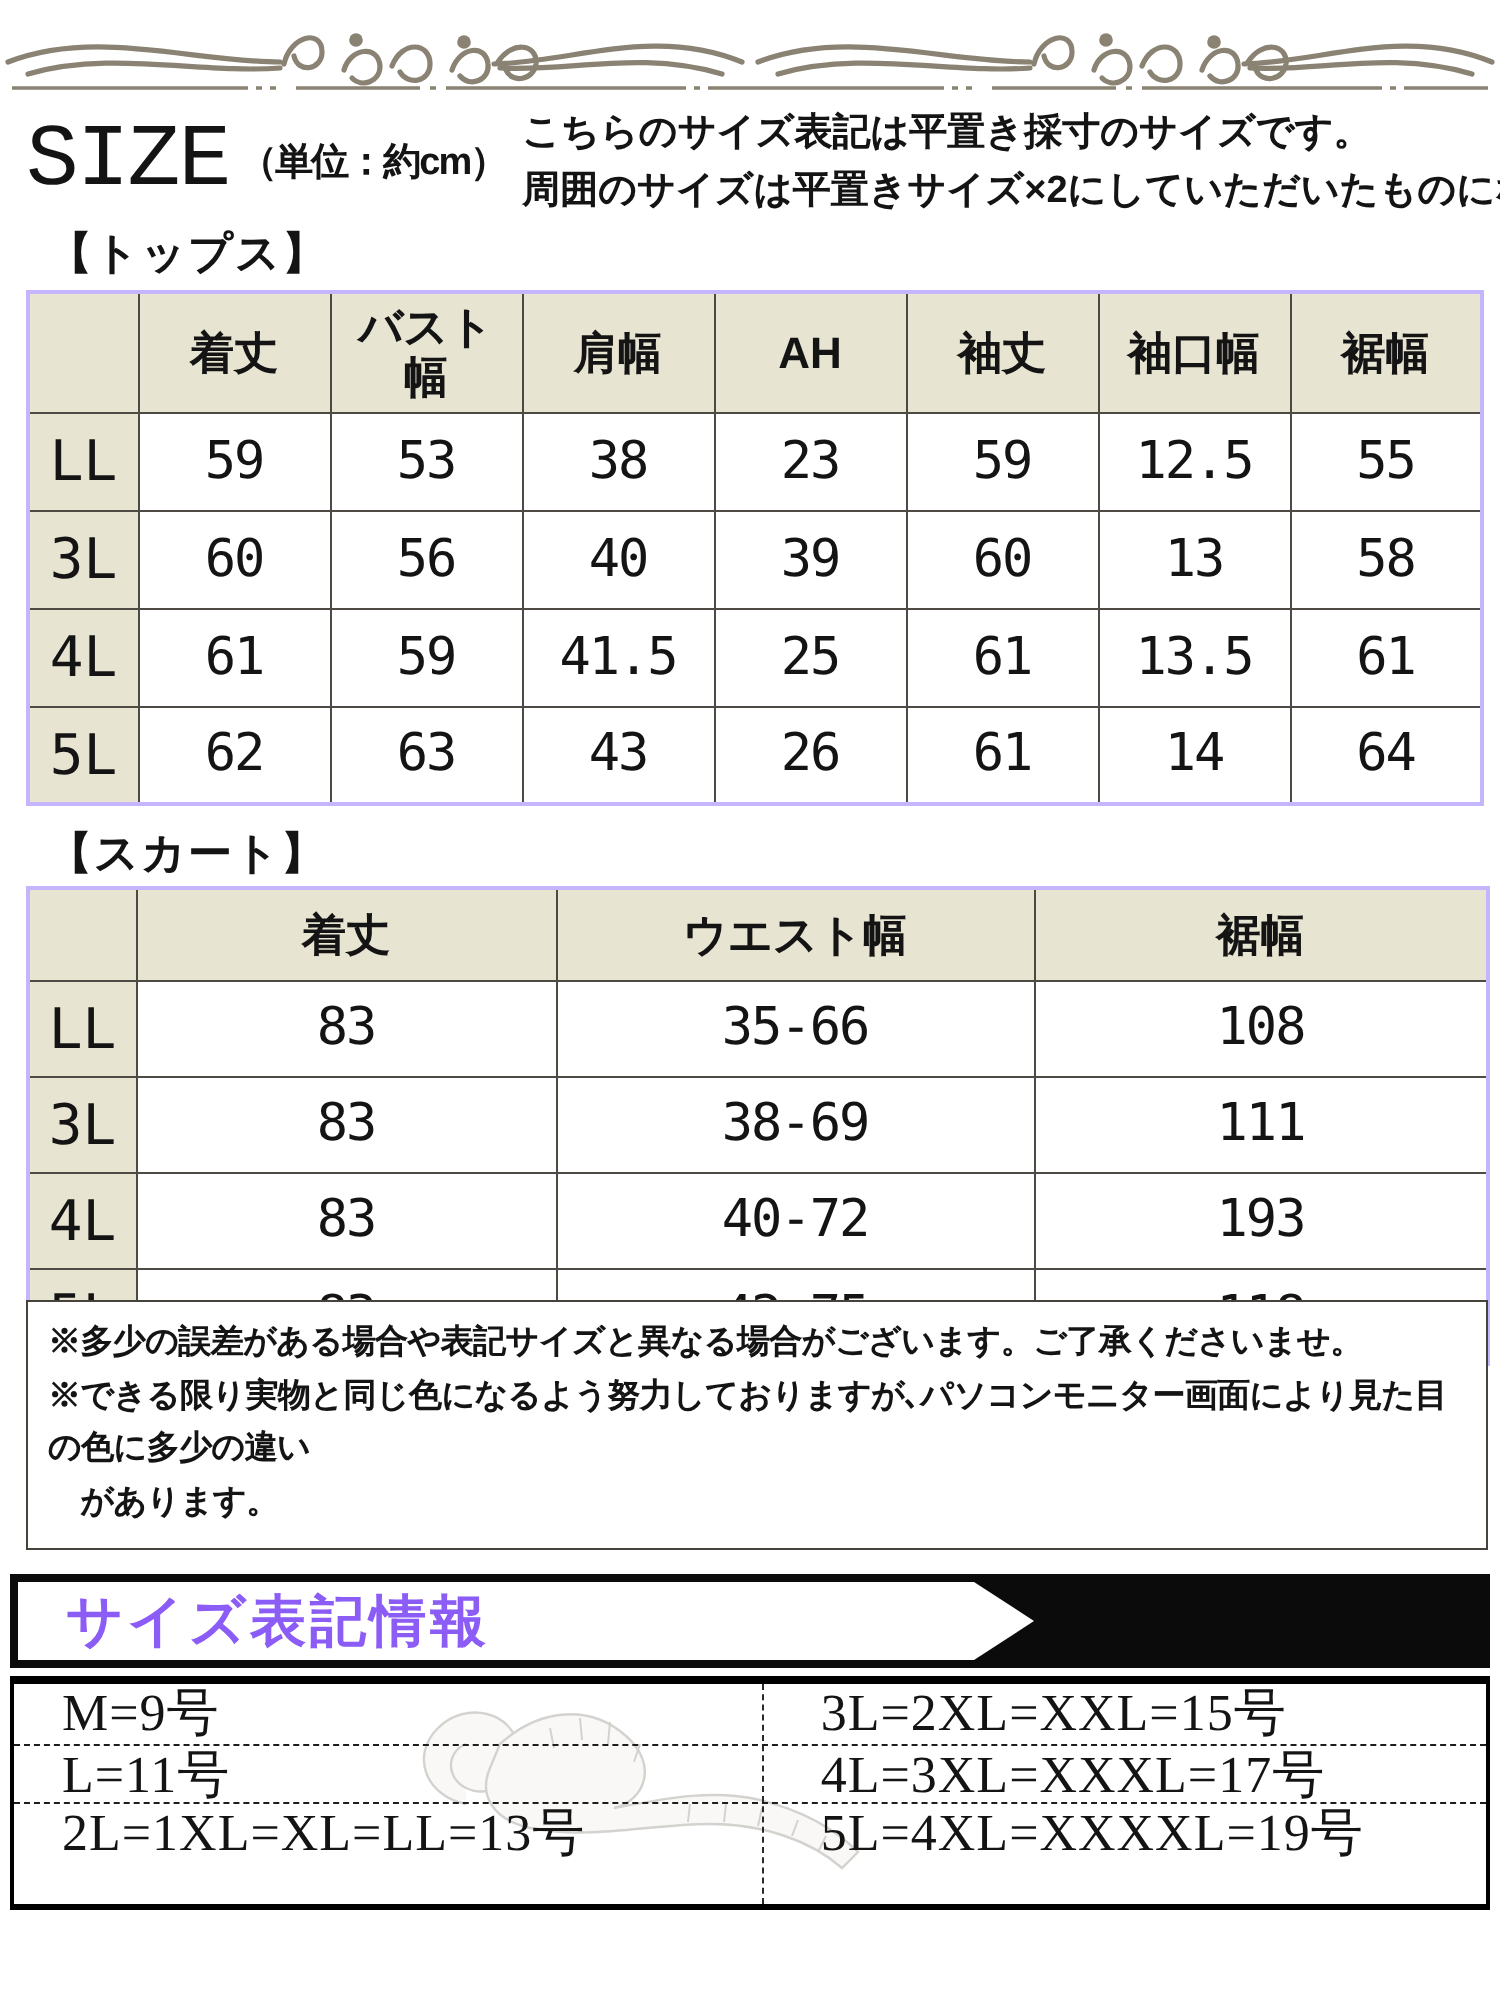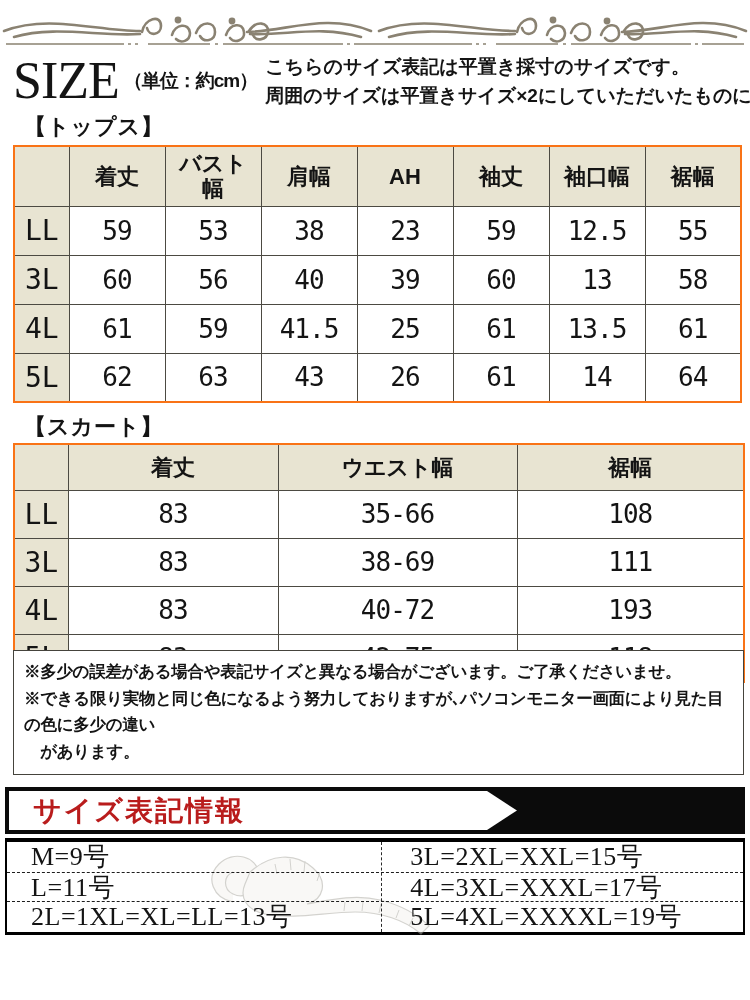--- a/index.html
+++ b/index.html
@@ -8,37 +8,37 @@
     position:relative; width:750px; height:1000px; background:#ffffff;
     font-family:"Liberation Sans", sans-serif; color:#141414; overflow:hidden;
   }
 
   
   .ornament { position:absolute; top:4px; left:0; width:750px; height:46px; }
 
   
   .size-header { position:absolute; top:52px; left:13px; width:730px; display:flex; align-items:center; }
   .size-word {
-    font-family:Liberation Serif, serif; font-size:52px; font-weight:400;
+    font-family:Liberation Mono, monospace; font-size:44px; font-weight:400;
     letter-spacing:-1px; line-height:1;
   }
   .size-unit { font-size:19px; font-weight:700; margin-left:5px; white-space:nowrap; letter-spacing:-1px; }
   .size-desc { margin-left:8px; font-size:19px; font-weight:700; line-height:1.55; white-space:nowrap; }
 
   
   .sec-title { position:absolute; left:24px; font-size:22px; font-weight:700; letter-spacing:1px; }
   .t-tops  { top:112px; }
   .t-skirt { top:412px; }
 
   
   table.size-table { border-collapse:collapse; table-layout:fixed; background:#fff; }
   table.size-table th, table.size-table td {
     border:1px solid #4c4a42; text-align:center; vertical-align:middle; overflow:hidden;
   }
-  table.size-table { border:2px solid #f97316; }
+  table.size-table { border:2px solid #c4b5fd; }
   th.hcell { background:#e8e4d2; font-size:22px; font-weight:700; line-height:1.15; padding:2px 3px; }
   th.corner { background:#e8e4d2; }
   th.rlabel { background:#e8e4d2; font-family:"DejaVu Sans Mono", monospace; font-size:28px; font-weight:400;margin-top:41px; }
   td.val { font-family:"DejaVu Sans Mono", monospace; font-size:26px; font-weight:500; letter-spacing:-1px; }
   .tops-table  { position:absolute; top:145px; left:13px; }
   .tops-table th, .tops-table td { height:49px; }
   .tops-table tr.hrow th { height:60px; }
   .skirt-table { position:absolute; top:443px; left:13px; }
   .skirt-table th, .skirt-table td { height:48px; }
   .skirt-table tr.hrow th { height:46px; }
@@ -52,26 +52,26 @@
 
   
   .banner { position:absolute; top:787px; left:5px; width:740px; height:47px; background:#0b0b0b; }
   .banner-plate {
     position:absolute; top:4px; left:4px; bottom:4px; width:508px; background:#ffffff;
     clip-path:polygon(0 0, calc(100% - 30px) 0, 100% 50%, calc(100% - 30px) 100%, 0 100%);
     display:flex; align-items:center;
   }
   .banner-title {
     font-family:"Liberation Serif", serif; font-size:28px; font-weight:700;
-    letter-spacing:2px; padding-left:24px; color:#b91c1c;
+    letter-spacing:2px; padding-left:24px; color:#8b5cf6;
   }
 
   
   .conv {
-    position:absolute; top:838px; left:5px; width:740px; height:97px; background:#fff;
+    position:absolute; top:838px; left:5px; width:740px; height:117px; background:#fff;
     border-top:4px solid #000; border-bottom:3px solid #000;
     border-left:2px solid #000; border-right:2px solid #000;
   }
   .conv-row { position:relative; display:flex; height:30px; z-index:2; }
   .conv-row.mid { border-top:1.5px dashed #1d1d1d; border-bottom:1.5px dashed #1d1d1d; }
   .conv-cell {
     font-family:"Liberation Serif", serif; font-size:26px; font-weight:500;
     line-height:29px; white-space:nowrap; letter-spacing:0.5px;
   }
   .conv-left  { width:51%; padding-left:24px; }

